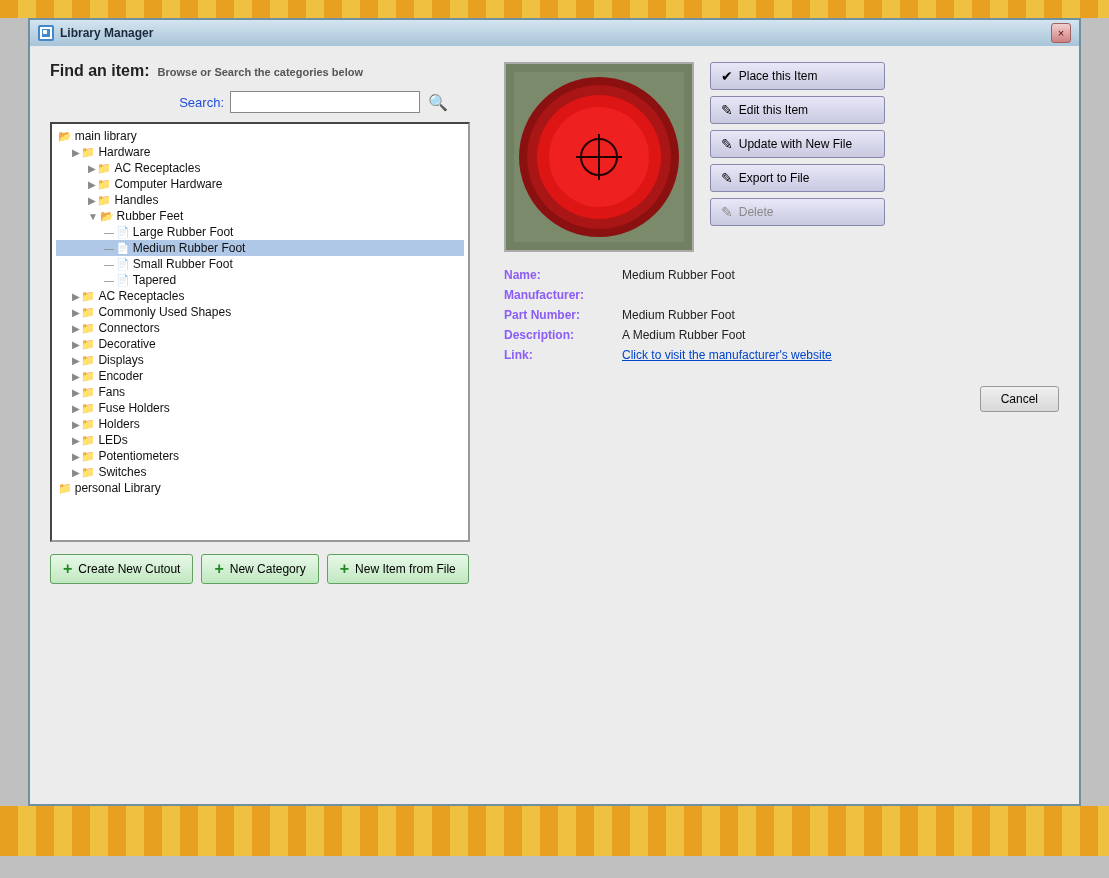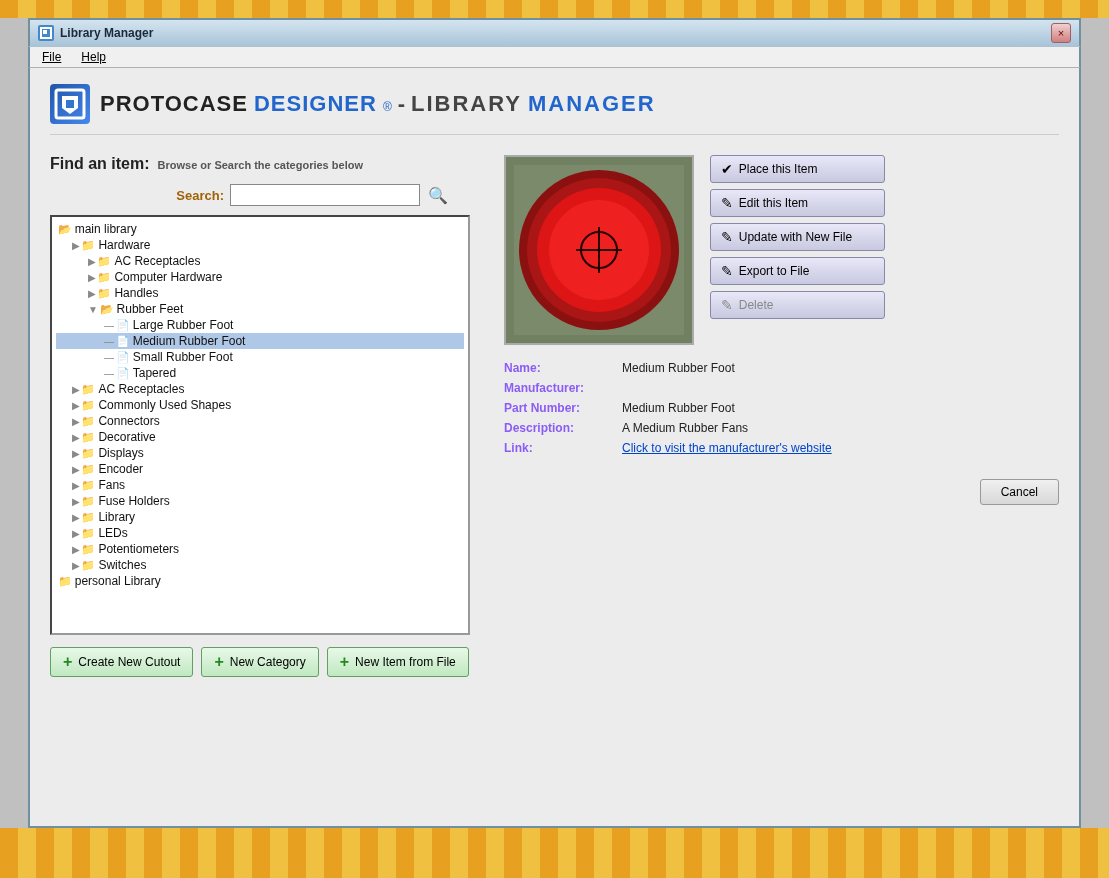--- a/index.html
+++ b/index.html
@@ -192,22 +192,22 @@
     .search-row {
       display: flex;
       align-items: center;
       gap: 6px;
       margin-bottom: 8px;
       justify-content: flex-end;
       padding-right: 20px;
     }
     .search-label {
       font-size: 13px;
-      font-weight: bold;
-      color: #a16207;
+      font-weight: normal;
+      color: #1d4ed8;
     }
     .search-input {
       width: 190px;
       height: 22px;
       border: 1px solid #888;
       background: white;
       padding: 0 4px;
       font-size: 12px;
     }
     .search-btn {
@@ -379,44 +379,23 @@
           <rect x="3" y="3" width="4" height="4" fill="white"></rect>
         </svg>
       </div>
       <span class="title-bar-text">Library Manager</span>
     </div>
     <div class="close-btn">
       <span>×</span>
     </div>
   </div>
 
-  <div class="menu-bar">
-    <span class="menu-item">File</span>
-    <span class="menu-item">Help</span>
-  </div>
 
   <div class="main-content">
 
-    <div class="header-area">
-      <div class="logo-box">
-        <svg width="32" height="32" viewBox="0 0 32 32">
-          <rect x="2" y="2" width="28" height="28" fill="none" stroke="white" stroke-width="3" rx="2"></rect>
-          <polygon points="8,8 24,8 24,20 16,26 8,20" fill="white"></polygon>
-          <rect x="12" y="12" width="8" height="8" fill="#3377cc"></rect>
-        </svg>
-      </div>
-      <div class="app-title">
-        <span class="protocase-text">PROTOCASE</span>
-        <span class="designer-text">DESIGNER</span>
-          <span class="reg-mark">®</span>
-        <span class="dash-text"> - </span>
-        <span class="library-text">LIBRARY</span>
-        <span class="manager-text">MANAGER</span>
-      </div>
-    </div>
 
     <div class="two-col">
 
       <div class="left-col">
         <div class="find-header">
           <span class="find-title">Find an item:</span>
           <span class="find-subtitle">Browse or Search the categories below</span>
         </div>
 
         <div class="search-row">
@@ -532,21 +511,21 @@
             <div class="tree-item">
               <span class="tree-indent" style="display: inline-block; width: 16px;"></span>
               <span class="tree-connector">▶ </span>
               <span class="tree-icon">📁</span>
               <span class="tree-label">Fuse Holders</span>
             </div>
             <div class="tree-item">
               <span class="tree-indent" style="display: inline-block; width: 16px;"></span>
               <span class="tree-connector">▶ </span>
               <span class="tree-icon">📁</span>
-              <span class="tree-label">Library</span>
+              <span class="tree-label">Holders</span>
             </div>
             <div class="tree-item">
               <span class="tree-indent" style="display: inline-block; width: 16px;"></span>
               <span class="tree-connector">▶ </span>
               <span class="tree-icon">📁</span>
               <span class="tree-label">LEDs</span>
             </div>
             <div class="tree-item">
               <span class="tree-indent" style="display: inline-block; width: 16px;"></span>
               <span class="tree-connector">▶ </span>
@@ -639,21 +618,21 @@
           <div class="detail-row">
             <span class="detail-label">Manufacturer:</span>
             <span class="detail-value"></span>
           </div>
           <div class="detail-row">
             <span class="detail-label">Part Number:</span>
             <span class="detail-value">Medium Rubber Foot</span>
           </div>
           <div class="detail-row">
             <span class="detail-label">Description:</span>
-            <span class="detail-value">A Medium Rubber Fans</span>
+            <span class="detail-value">A Medium Rubber Foot</span>
           </div>
           <div class="detail-row">
             <span class="detail-label">Link:</span>
             <a class="detail-link" href="#">Click to visit the manufacturer's website</a>
           </div>
         </div>
 
         <div class="cancel-row">
           <button class="cancel-btn">Cancel</button>
         </div>

